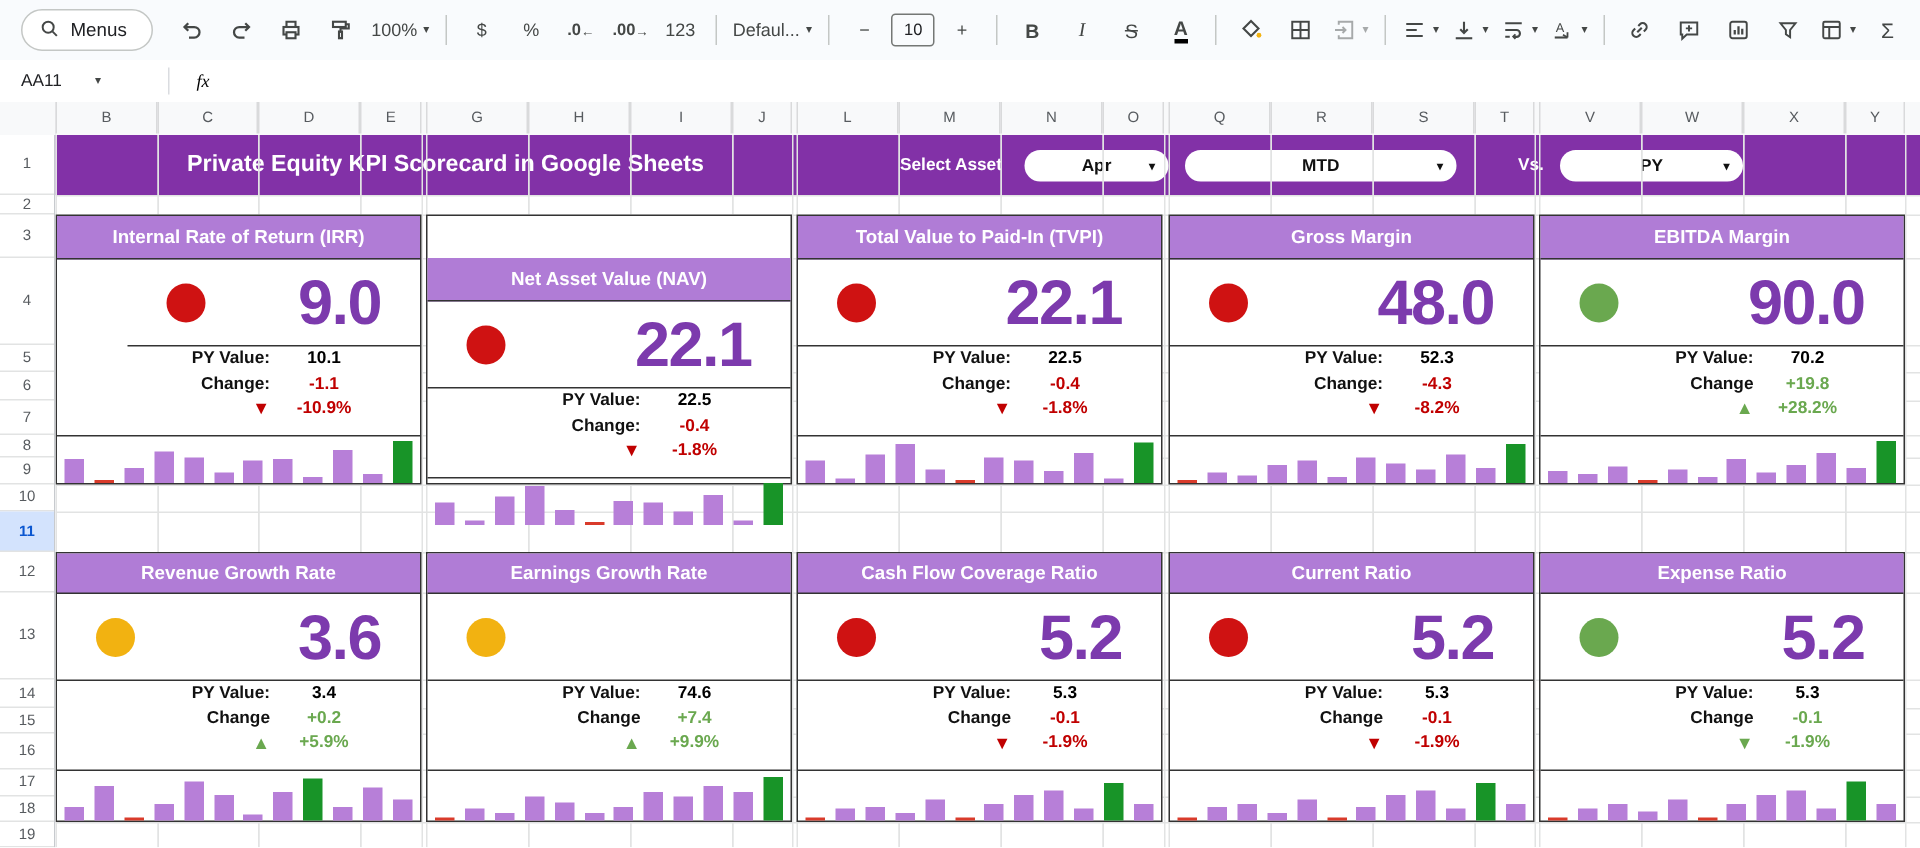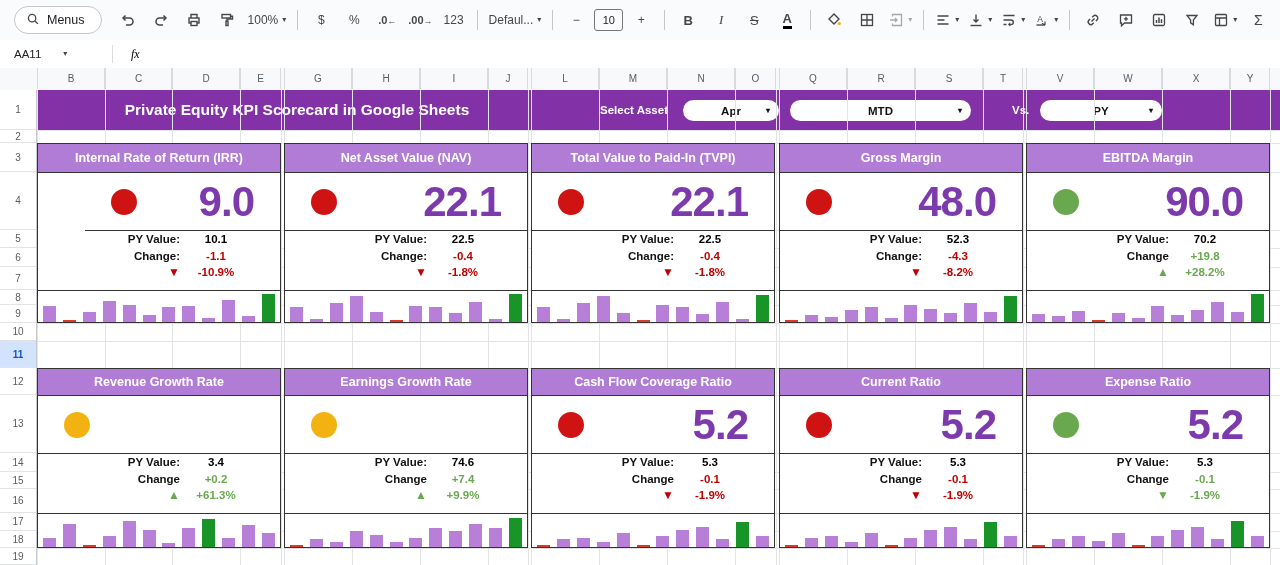--- a/index.html
+++ b/index.html
@@ -409,21 +409,21 @@
           <div class="bar" style="height: 7px; background: rgb(183, 127, 216);"></div>
           <div class="bar" style="height: 15px; background: rgb(183, 127, 216);"></div>
           <div class="bar" style="height: 16px; background: rgb(183, 127, 216);"></div>
           <div class="bar" style="height: 4px; background: rgb(183, 127, 216);"></div>
           <div class="bar" style="height: 22px; background: rgb(183, 127, 216);"></div>
           <div class="bar" style="height: 6px; background: rgb(183, 127, 216);"></div>
           <div class="bar" style="height: 28px; background: rgb(24, 148, 40);"></div>
         </div>
       </div>
       <div class="card" style="left: 247px; top: 53px; width: 244px; height: 180px;">
-        <div class="card-header" style="height: 29px;">Net Asset Value (NAV)</div>
+        <div class="card-header" style="height: 29px; margin-top: 28px;">Net Asset Value (NAV)</div>
         <div class="card-value" style="height: 58px;">
           <div class="indicator" style="background: rgb(207, 18, 18);"></div>
           <div class="num">22.1</div>
         </div>
         <div class="card-stats" style="height: 60px;">
           <div class="stat-line" style="height: 18px;">
             <div class="stat-label">PY Value:</div>
             <div class="stat-val">22.5</div>
           </div>
           <div class="stat-line" style="height: 18px;">
@@ -552,33 +552,34 @@
           <div class="bar" style="height: 12px; background: rgb(183, 127, 216);"></div>
           <div class="bar" style="height: 20px; background: rgb(183, 127, 216);"></div>
           <div class="bar" style="height: 10px; background: rgb(183, 127, 216);"></div>
           <div class="bar" style="height: 28px; background: rgb(24, 148, 40);"></div>
         </div>
       </div>
       <div class="card" style="left: 0px; top: 278px; width: 244px; height: 180px;">
         <div class="card-header" style="height: 27px;">Revenue Growth Rate</div>
         <div class="card-value" style="height: 58px;">
           <div class="indicator" style="background: rgb(242, 178, 17);"></div>
+          <div class="num">3.6</div>
         </div>
         <div class="card-stats" style="height: 60px;">
           <div class="stat-line" style="height: 18px;">
             <div class="stat-label">PY Value:</div>
             <div class="stat-val">3.4</div>
           </div>
           <div class="stat-line" style="height: 18px;">
             <div class="stat-label">Change</div>
             <div class="stat-val" style="color: rgb(106, 168, 79);">+0.2</div>
           </div>
           <div class="stat-line" style="height: 24px;">
             <div class="stat-label"><span class="tri" style="color: rgb(106, 168, 79);">▲</span></div>
-            <div class="stat-val" style="color: rgb(106, 168, 79);">+61.3%</div>
+            <div class="stat-val" style="color: rgb(106, 168, 79);">+5.9%</div>
           </div>
         </div>
         <div class="spark" style="height: 35px;">
           <div class="bar" style="height: 9px; background: rgb(183, 127, 216);"></div>
           <div class="bar" style="height: 23px; background: rgb(183, 127, 216);"></div>
           <div class="bar" style="height: 2px; background: rgb(217, 59, 43);"></div>
           <div class="bar" style="height: 11px; background: rgb(183, 127, 216);"></div>
           <div class="bar" style="height: 26px; background: rgb(183, 127, 216);"></div>
           <div class="bar" style="height: 17px; background: rgb(183, 127, 216);"></div>
           <div class="bar" style="height: 4px; background: rgb(183, 127, 216);"></div>

